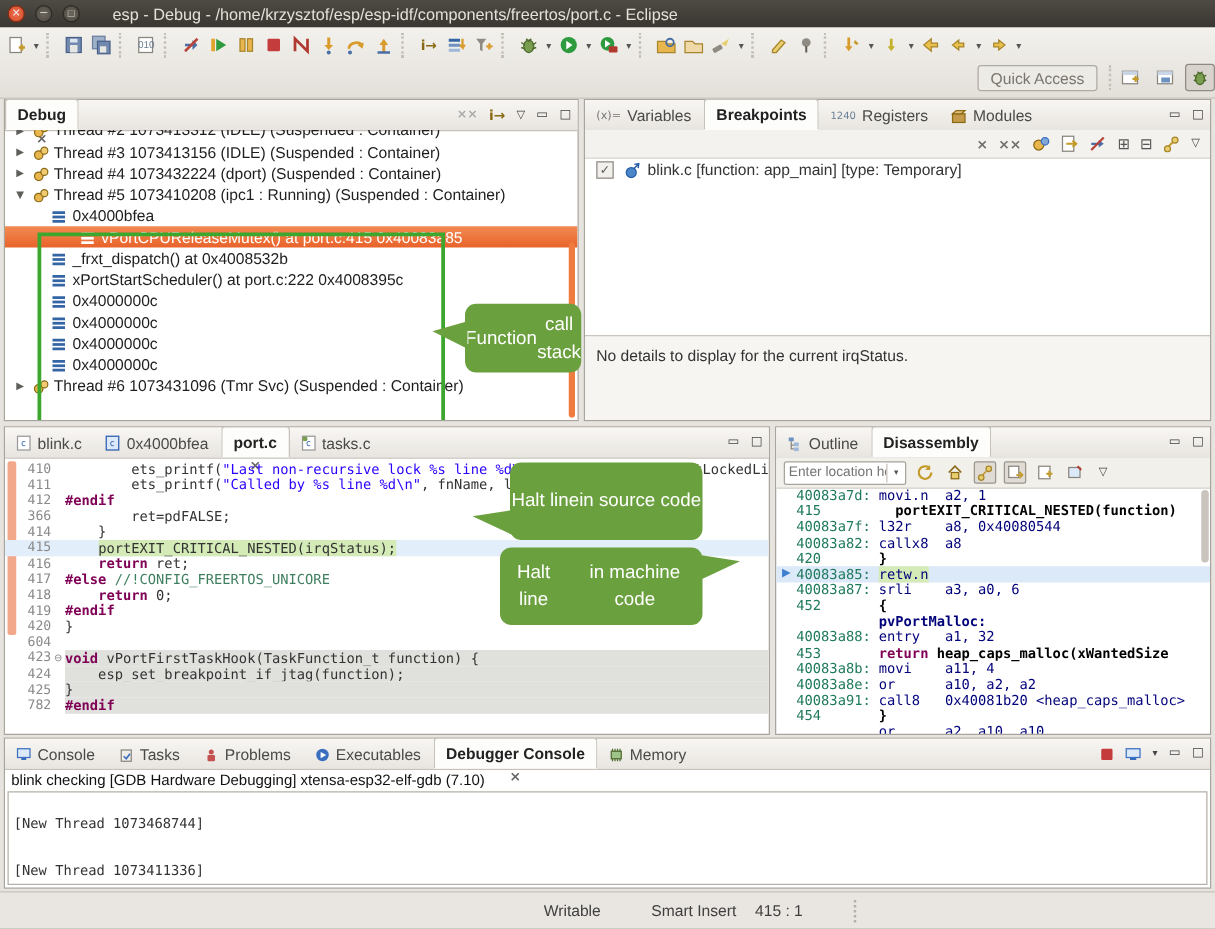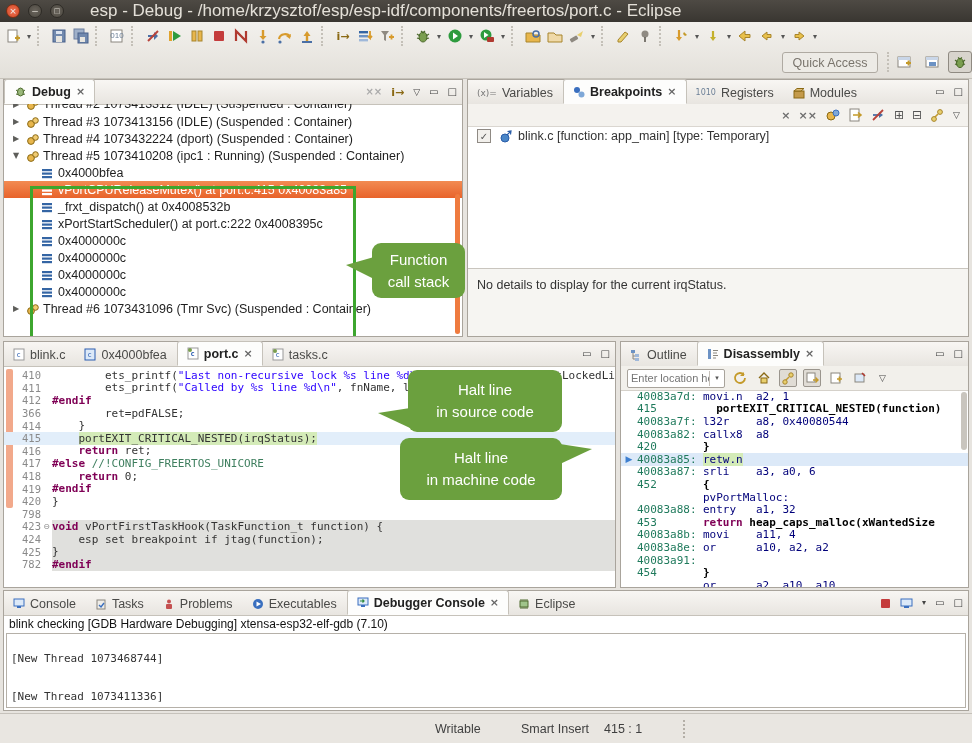--- a/index.html
+++ b/index.html
@@ -5,21 +5,21 @@
   html,body{margin:0;padding:0;background:#555;}
   .screen{position:relative;width:972px;height:743px;background:#E7E4DF;overflow:hidden;
           font-family:"Liberation Sans",sans-serif;color:#333;}
   
   .titlebar{position:absolute;left:0;top:0;width:972px;height:22px;
             background:linear-gradient(#4E4A44,#393631);display:flex;align-items:center;}
   .winbtn{width:14px;height:14px;border-radius:50%;margin-left:8px;display:flex;align-items:center;
           justify-content:center;font-size:9px;line-height:1;color:#EEE;box-sizing:border-box;}
   .winbtn.close{background:radial-gradient(#F07050,#D24A28);border:1px solid #7E2E14;margin-left:6px;}
   .winbtn.gray{background:radial-gradient(#6B665E,#4B473F);border:1px solid #2E2B26;color:#D8D4CC;}
-  .wtitle{margin-left:26px;color:#E4E0D8;font-size:17px;}
+  .wtitle{margin-left:26px;color:#E4E0D8;font-size:13px;}
   
   .tbar{position:absolute;left:0;top:22px;width:972px;height:56px;
         background:linear-gradient(#F3F1ED,#E3E0DA);border-bottom:1px solid #C6C2BA;}
   .trow1{position:absolute;left:2px;top:1px;height:26px;display:flex;align-items:center;}
   .ti{width:22px;height:22px;display:flex;align-items:center;justify-content:center;border-radius:3px;}
   .ti svg{display:block;}
   .caret{width:10px;height:22px;display:flex;align-items:center;justify-content:center;
          font-size:8px;color:#555;font-family:"DejaVu Sans",sans-serif;}
   .tsep{width:6px;height:20px;border-left:2px dotted #C4C0B8;margin:0 3px;}
   .qa-btn{position:absolute;left:782px;top:30px;width:94px;height:19px;border:1px solid #AFAAA2;
@@ -28,35 +28,35 @@
   .pbtn{width:24px;height:22px;display:flex;align-items:center;justify-content:center;border-radius:3px;}
   .pbtn.active{background:#D8D4CD;border:1px solid #8F8A82;box-sizing:border-box;}
   
   .panel{position:absolute;background:#FFF;border:1px solid #A9A49C;box-sizing:border-box;}
   .tabbar{position:absolute;left:0;top:0;right:0;height:24px;
           background:linear-gradient(#F8F6F3,#E8E5E0);border-bottom:1px solid #C6C2BA;
           display:flex;align-items:flex-end;}
   .tab{height:23px;display:flex;align-items:center;gap:5px;padding:0 9px;font-size:12.5px;color:#4A4A48;
        border-right:1px solid transparent;white-space:nowrap;}
   .tab.active{background:#FDFDFC;border:1px solid #C6C2BA;border-bottom:1px solid #FDFDFC;
-              border-radius:3px 3px 0 0;font-weight:bold;color:#222;}
+              border-radius:3px 3px 0 0;font-weight:bold;color:#222;flex-direction:column;}
   .tclose{font-size:11px;color:#666;font-family:"DejaVu Sans",sans-serif;}
   .hdricons{position:absolute;right:5px;top:0;height:24px;display:flex;align-items:center;gap:9px;z-index:5;}
   .hic{font-family:"DejaVu Sans",sans-serif;font-size:10px;color:#444;line-height:1;}
   .hic.menu{font-size:9px;}
   
   .tree{position:absolute;left:0;top:24px;right:0;bottom:0;overflow:hidden;font-size:12.5px;}
   .clip-row{height:9px;overflow:hidden;color:#333;}
   .clip-row .inner{margin-top:-9px;display:flex;align-items:center;height:18px;}
   .trow{height:17px;display:flex;align-items:center;white-space:nowrap;}
   .twist{width:10px;margin-left:7px;font-size:8px;color:#5E5E5A;font-family:"DejaVu Sans",sans-serif;text-align:center;}
   .thico{margin:0 4px 0 5px;}
   .fico{margin:0 5px 0 37px;}
   .trl{color:#1E1E1E;}
-  .trow.sel{background:linear-gradient(#F28B52,#E8632B);}
+  .trow.sel{background:linear-gradient(#F28B52,#E8632B);padding-left:23px;}
   .trow.sel .trl{color:#FFF;}
   .greenbox{position:absolute;left:26px;top:82px;width:320px;height:157px;border:3px solid #3DA62E;z-index:30;pointer-events:none;}
   .oscroll{position:absolute;right:2px;top:90px;width:5px;height:140px;background:#EF7B3F;border-radius:3px;}
   
   .bptools{position:absolute;left:0;top:24px;right:0;height:22px;background:#F4F2EE;
            border-bottom:1px solid #DAD6D0;display:flex;align-items:center;justify-content:flex-end;gap:8px;padding-right:8px;}
   .bpx{font-weight:bold;color:#6E6E6E;font-size:11px;}
   .bprow{position:absolute;left:0;top:47px;right:0;height:18px;display:flex;align-items:center;font-size:12.5px;}
   .cbx{width:12px;height:12px;border:1px solid #8F8A84;background:#F2F0EC;margin:0 8px 0 9px;
        display:flex;align-items:center;justify-content:center;font-size:10px;color:#555;}
@@ -73,40 +73,40 @@
   .tk-k{color:#7F0055;font-weight:bold;}
   .tk-s{color:#2A00FF;}
   .tk-c{color:#3F7F5F;}
   .cl.halt{background:#E2EEFA;}
   .hl-green{background:#D4EBB8;}
   .cl.grayblk .code{background:#E0E0DD;}
   .rangebar{position:absolute;left:2px;top:27px;width:7px;height:139px;background:#F2A98B;border-radius:2px;}
   .iparrow{position:absolute;left:0px;top:90px;font-size:9px;color:#3E7FD0;font-family:"DejaVu Sans",sans-serif;}
   
   .callout{position:absolute;background:#6BA03E;color:#FFF;border-radius:9px;z-index:60;
-           display:flex;flex-direction:column;align-items:center;justify-content:center;
+           display:flex;flex-direction:row;align-items:center;justify-content:center;
            font-size:15px;line-height:1.45;text-align:center;}
   .callout .tail{position:absolute;width:0;height:0;}
   
   .datools{position:absolute;left:0;top:24px;right:0;height:24px;background:#F2F0EB;border-bottom:1px solid #D5D1CA;
            display:flex;align-items:center;gap:6px;padding-left:6px;}
   .locbox{width:96px;height:17px;border:1px solid #A8A39B;background:#FFF;border-radius:2px;display:flex;align-items:center;}
   .locbox input{border:0;outline:0;width:78px;font-size:11px;padding:0 0 0 3px;background:transparent;}
   .locbox .dd{width:14px;height:15px;border-left:1px solid #C5C0B9;font-size:7px;display:flex;align-items:center;justify-content:center;color:#555;font-family:"DejaVu Sans",sans-serif;}
   .dti{width:18px;height:18px;display:flex;align-items:center;justify-content:center;border-radius:2px;}
   .dti.toggled{border:1px solid #9A958D;background:#E0DCD5;box-sizing:border-box;}
   .dalines{position:absolute;left:0;top:48px;right:0;bottom:0;overflow:hidden;
            font-family:"DejaVu Sans Mono","Liberation Mono",monospace;font-size:11px;}
   .darow{height:12.6px;display:flex;align-items:center;white-space:pre;}
   .damark{width:16px;flex:none;font-size:9px;color:#3E7FD0;text-align:center;font-family:"DejaVu Sans",sans-serif;}
   .daaddr{width:66px;flex:none;color:#1F7A5C;}
   .danum{width:66px;flex:none;color:#1F7A5C;}
   .dains{color:#00007A;}
   .dasrc{color:#000;font-weight:bold;}
-  .dalabel{color:#00007A;font-weight:normal;}
+  .dalabel{color:#00007A;font-weight:bold;}
   .dakw{color:#7F0055;font-weight:bold;}
   .darow.halt{background:#DCE9F8;}
   .dascroll{position:absolute;right:1px;top:50px;width:6px;height:58px;background:#C9C5BE;border-radius:3px;}
   
   .chead{position:absolute;left:5px;top:26px;right:5px;height:15px;font-size:12px;color:#111;white-space:nowrap;overflow:hidden;}
   .cbody{position:absolute;left:2px;top:42px;right:2px;bottom:2px;border:1px solid #B5B0A8;background:#FFF;overflow:hidden;}
   .cbody .lines{margin-top:-6px;font-family:"DejaVu Sans Mono","Liberation Mono",monospace;font-size:11px;line-height:12.6px;
                 white-space:pre;padding-left:4px;}
   
   .statusbar{position:absolute;left:0;top:713px;width:972px;height:30px;background:#E9E6E1;border-top:1px solid #C6C2BB;font-size:12.5px;color:#3F3F3F;}
@@ -486,21 +486,21 @@
       </div>
       <div class="tab active">
         <svg width="12" height="12">
             <circle cx="4" cy="4" r="3" fill="#3A6FBF"></circle>
             <circle cx="8.5" cy="8.5" r="3" fill="#7FA8D8"></circle>
           </svg>
         <span>Breakpoints</span>
         <span class="tclose">×</span>
       </div>
       <div class="tab">
-        <span class="g txticon">1010</span>
+        <span class="g txticon">1240</span>
         <span>Registers</span>
       </div>
       <div class="tab">
         <svg width="12" height="12">
             <rect x="1" y="4" width="10" height="7" fill="#C49A4A" stroke="#8A6914"></rect>
             <path d="M1 4l3-2.5h7L8 4z" fill="#E0BE78" stroke="#8A6914"></path>
           </svg>
         <span>Modules</span>
       </div>
     </div>
@@ -591,21 +591,21 @@
       <div class="cl"><span class="rbcol"></span><span class="ln">411</span><span class="fcol"></span><span class="code"><span>        ets_printf(</span><span class="tk-s">"Called by %s line %d\n"</span><span>, fnName, line);</span></span></div>
       <div class="cl"><span class="rbcol"></span><span class="ln">412</span><span class="fcol"></span><span class="code"><span class="tk-k">#endif</span></span></div>
       <div class="cl"><span class="rbcol"></span><span class="ln">366</span><span class="fcol"></span><span class="code"><span>        ret=pdFALSE;</span></span></div>
       <div class="cl"><span class="rbcol"></span><span class="ln">414</span><span class="fcol"></span><span class="code"><span>    }</span></span></div>
       <div class="cl halt"><span class="rbcol"></span><span class="ln">415</span><span class="fcol"></span><span class="code"><span>    </span><span class="hl-green">portEXIT_CRITICAL_NESTED(irqStatus);</span></span></div>
       <div class="cl"><span class="rbcol"></span><span class="ln">416</span><span class="fcol"></span><span class="code"><span>    </span><span class="tk-k">return</span><span> ret;</span></span></div>
       <div class="cl"><span class="rbcol"></span><span class="ln">417</span><span class="fcol"></span><span class="code"><span class="tk-k">#else</span><span class="tk-c"> //!CONFIG_FREERTOS_UNICORE</span></span></div>
       <div class="cl"><span class="rbcol"></span><span class="ln">418</span><span class="fcol"></span><span class="code"><span>    </span><span class="tk-k">return</span><span> 0;</span></span></div>
       <div class="cl"><span class="rbcol"></span><span class="ln">419</span><span class="fcol"></span><span class="code"><span class="tk-k">#endif</span></span></div>
       <div class="cl"><span class="rbcol"></span><span class="ln">420</span><span class="fcol"></span><span class="code"><span>}</span></span></div>
-      <div class="cl"><span class="rbcol"></span><span class="ln">798</span><span class="fcol"></span><span class="code"><span></span></span></div>
+      <div class="cl"><span class="rbcol"></span><span class="ln">604</span><span class="fcol"></span><span class="code"><span></span></span></div>
       <div class="cl grayblk"><span class="rbcol"></span><span class="ln">423</span><span class="fcol g">⊖</span><span class="code"><span class="tk-k">void</span><span> vPortFirstTaskHook(TaskFunction_t function) {</span></span></div>
       <div class="cl grayblk"><span class="rbcol"></span><span class="ln">424</span><span class="fcol"></span><span class="code"><span>    esp_set_breakpoint_if_jtag(function);</span></span></div>
       <div class="cl grayblk"><span class="rbcol"></span><span class="ln">425</span><span class="fcol"></span><span class="code"><span>}</span></span></div>
       <div class="cl grayblk"><span class="rbcol"></span><span class="ln">782</span><span class="fcol"></span><span class="code"><span class="tk-k">#endif</span></span></div>
     </div>
   </div>
 
   <div class="panel" style="left:620px;top:341px;width:349px;height:247px;">
     <div class="tabbar">
       <div class="tab">
@@ -681,21 +681,21 @@
       <div class="darow"><span class="damark"></span><span class="daaddr">40083a82:</span><span class="dains">callx8  a8</span></div>
       <div class="darow"><span class="damark"></span><span class="danum">420</span><span class="dasrc">}</span></div>
       <div class="darow halt"><span class="damark g">▶</span><span class="daaddr">40083a85:</span><span class="dains hl-green">retw.n</span></div>
       <div class="darow"><span class="damark"></span><span class="daaddr">40083a87:</span><span class="dains">srli    a3, a0, 6</span></div>
       <div class="darow"><span class="damark"></span><span class="danum">452</span><span class="dasrc">{</span></div>
       <div class="darow"><span class="damark"></span><span class="daaddr"></span><span class="dalabel">pvPortMalloc:</span></div>
       <div class="darow"><span class="damark"></span><span class="daaddr">40083a88:</span><span class="dains">entry   a1, 32</span></div>
       <div class="darow"><span class="damark"></span><span class="danum">453</span><span class="dakw">return</span><span class="dasrc"> heap_caps_malloc(xWantedSize</span></div>
       <div class="darow"><span class="damark"></span><span class="daaddr">40083a8b:</span><span class="dains">movi    a11, 4</span></div>
       <div class="darow"><span class="damark"></span><span class="daaddr">40083a8e:</span><span class="dains">or      a10, a2, a2</span></div>
-      <div class="darow"><span class="damark"></span><span class="daaddr">40083a91:</span></div>
+      <div class="darow"><span class="damark"></span><span class="daaddr">40083a91:</span><span class="dains">call8   0x40081b20 &lt;heap_caps_malloc&gt;</span></div>
       <div class="darow"><span class="damark"></span><span class="danum">454</span><span class="dasrc">}</span></div>
       <div class="darow"><span class="damark"></span><span class="daaddr"></span><span class="dains">or      a2, a10, a10</span></div>
     </div>
     <div class="dascroll"></div>
   </div>
 
   <div class="panel" style="left:3px;top:590px;width:966px;height:121px;">
     <div class="tabbar">
       <div class="tab">
         <svg width="12" height="11">
@@ -732,21 +732,21 @@
             <rect x="4" y="8" width="4" height="2" fill="#3A6FBF"></rect>
           </svg>
         <span>Debugger Console</span>
         <span class="tclose">×</span>
       </div>
       <div class="tab">
         <svg width="12" height="12">
             <rect x="2" y="3" width="8" height="6" fill="#9FC48A" stroke="#4E6B2E"></rect>
             <path d="M3 9v2M5 9v2M7 9v2M9 9v2M3 1v2M5 1v2M7 1v2M9 1v2" stroke="#4E6B2E"></path>
           </svg>
-        <span>Eclipse</span>
+        <span>Memory</span>
       </div>
     </div>
     <div class="hdricons">
       <svg width="11" height="11">
           <rect x="1" y="1" width="9" height="9" rx="1" fill="#C43C3C"></rect>
         </svg>
       <svg width="13" height="11">
           <rect x="1" y="1" width="11" height="7" fill="#DCE9F8" stroke="#3A6FBF"></rect>
           <rect x="4" y="8" width="5" height="2" fill="#3A6FBF"></rect>
         </svg>

